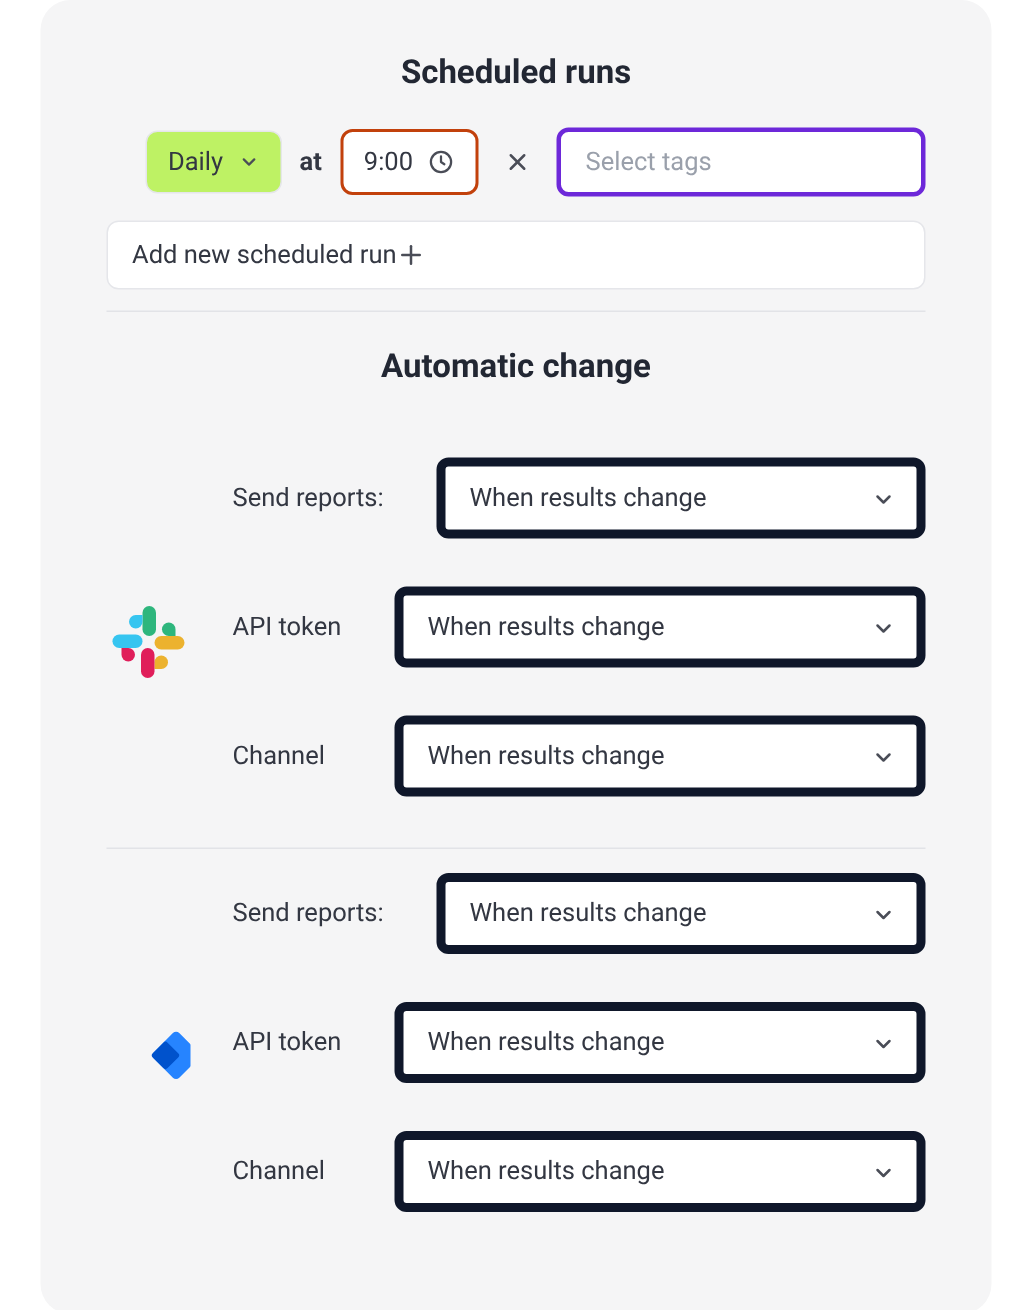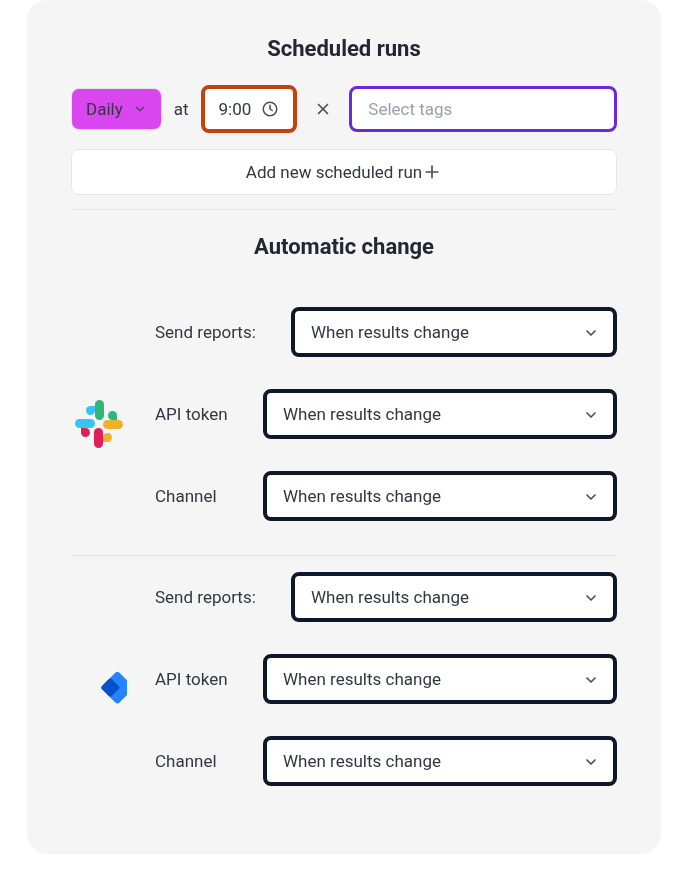--- a/index.html
+++ b/index.html
@@ -27,44 +27,46 @@
       margin-top: 24px;
       margin-bottom: 32px;
     }
     .schedule-row {
       display: flex;
       align-items: center;
       gap: 12px;
       margin-bottom: 16px;
     }
     .select {
-      background: #d946ef;
+      background: #bef264;
       border: 1px solid #e5e6ea;
       border-radius: 8px;
       padding: 10px 14px;
       display: flex;
       align-items: center;
       gap: 10px;
       font-size: 17px;
       color: #333742;
       cursor: pointer;
+      margin-left: 26px;
     }
     .chevron {
       width: 14px;
       height: 14px;
       flex-shrink: 0;
     }
     .chevron svg { display: block; }
     .at-label {
       font-size: 17px;
       color: #333742;
+      font-weight: bold;
     }
     .time-select {
       background: #fff;
-      border: 4px solid #c2410c;
+      border: 2px solid #c2410c;
       border-radius: 8px;
       padding: 10px 14px;
       display: flex;
       align-items: center;
       gap: 10px;
       font-size: 17px;
       color: #333742;
       cursor: pointer;
     }
     .clock-icon {
@@ -90,21 +92,21 @@
       font-size: 17px;
       color: #9aa0ab;
     }
     .full-row {
       background: #fff;
       border: 1px solid #e5e6ea;
       border-radius: 8px;
       padding: 12px 16px;
       display: flex;
       align-items: center;
-      justify-content: center;
+      justify-content: flex-start;
       font-size: 17px;
       color: #333742;
       margin-bottom: 14px;
       cursor: pointer;
     }
     .plus-icon {
       width: 20px;
       height: 20px;
       color: #4a4d57;
     }
@@ -144,21 +146,21 @@
       color: #333742;
       width: 120px;
       flex-shrink: 0;
     }
     .field-label.narrow {
       width: 92px;
     }
     .field-select {
       flex: 1;
       background: #fff;
-      border: 4px solid #0f172a;
+      border: 6px solid #0f172a;
       border-radius: 8px;
       padding: 11px 16px;
       display: flex;
       align-items: center;
       justify-content: space-between;
       font-size: 17px;
       color: #333742;
       cursor: pointer;
     }
   </style>

